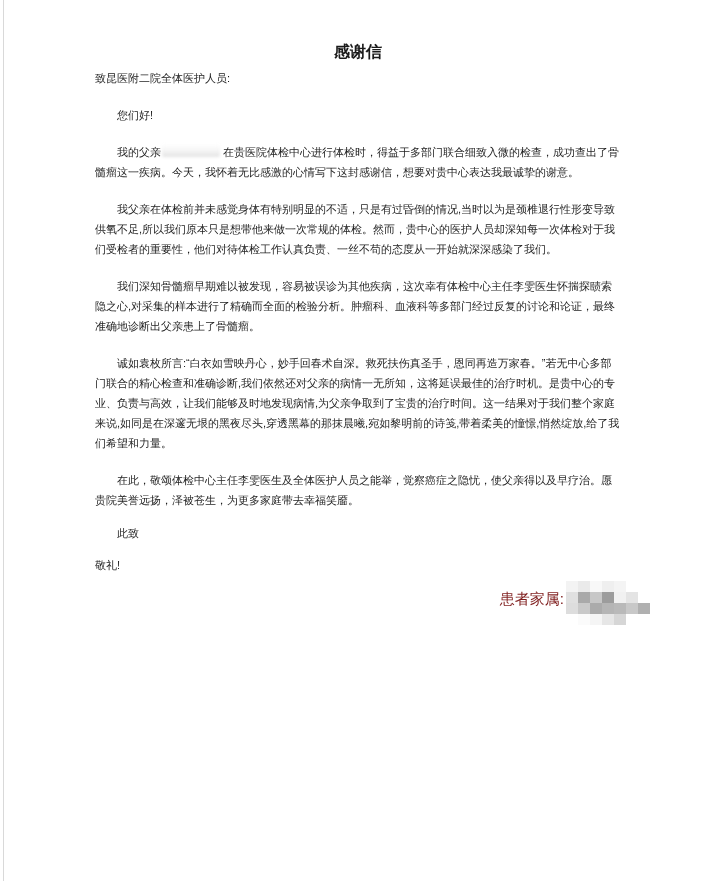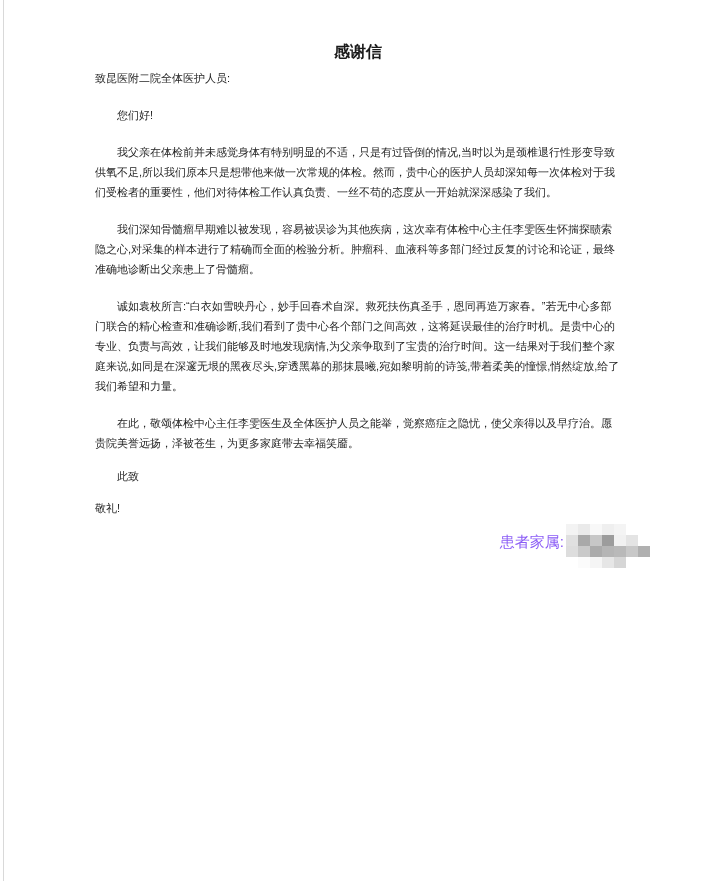--- a/index.html
+++ b/index.html
@@ -38,21 +38,21 @@
     border-radius: 2px;
   }
   .signature-row {
     margin-top: 14px;
     margin-right: -29px;
     display: flex;
     justify-content: flex-end;
     align-items: flex-start;
     height: 20px;
   }
-  .sig-label { font-size: 15px; line-height: 20px; color: #8b5cf6; }
+  .sig-label { font-size: 15px; line-height: 20px; color: #7f1d1d; }
   .mosaic {
     display: inline-grid;
     grid-template-columns: repeat(7, 12px);
     grid-auto-rows: 11px;
     margin-top: -8px;
     margin-left: 2px;
   }
   .mosaic i { display: block; width: 12px; height: 11px; }
 </style>
 </head>
@@ -60,28 +60,29 @@
 
 <div class="edge-line"></div>
 
 <div class="page">
   <h1 class="title">感谢信</h1>
 
   <p class="salutation">致昆医附二院全体医护人员:</p>
 
   <p class="indent">您们好!</p>
 
+  <p class="indent"><span>我的父亲</span><span class="name-blur"></span><span>在贵医院体检中心进行体检时，得益于多部门联合细致入微的检查，成功查出了骨髓瘤这一疾病。今天，我怀着无比感激的心情写下这封感谢信，想要对贵中心表达我最诚挚的谢意。</span></p>
 
   <p class="indent">我父亲在体检前并未感觉身体有特别明显的不适，只是有过昏倒的情况,当时以为是颈椎退行性形变导致供氧不足,所以我们原本只是想带他来做一次常规的体检。然而，贵中心的医护人员却深知每一次体检对于我们受检者的重要性，他们对待体检工作认真负责、一丝不苟的态度从一开始就深深感染了我们。</p>
 
 
 
   <p class="indent">我们深知骨髓瘤早期难以被发现，容易被误诊为其他疾病，这次幸有体检中心主任李雯医生怀揣探赜索隐之心,对采集的样本进行了精确而全面的检验分析。肿瘤科、血液科等多部门经过反复的讨论和论证，最终准确地诊断出父亲患上了骨髓瘤。</p>
 
-  <p class="indent">诚如袁枚所言:“白衣如雪映丹心，妙手回春术自深。救死扶伤真圣手，恩同再造万家春。”若无中心多部门联合的精心检查和准确诊断,我们看到了贵中心各个部门之间高效，这将延误最佳的治疗时机。是贵中心的专业、负责与高效，让我们能够及时地发现病情,为父亲争取到了宝贵的治疗时间。这一结果对于我们整个家庭来说,如同是在深邃无垠的黑夜尽头,穿透黑幕的那抹晨曦,宛如黎明前的诗笺,带着柔美的憧憬,悄然绽放,给了我们希望和力量。</p>
+  <p class="indent">诚如袁枚所言:“白衣如雪映丹心，妙手回春术自深。救死扶伤真圣手，恩同再造万家春。”若无中心多部门联合的精心检查和准确诊断,我们依然还对父亲的病情一无所知，这将延误最佳的治疗时机。是贵中心的专业、负责与高效，让我们能够及时地发现病情,为父亲争取到了宝贵的治疗时间。这一结果对于我们整个家庭来说,如同是在深邃无垠的黑夜尽头,穿透黑幕的那抹晨曦,宛如黎明前的诗笺,带着柔美的憧憬,悄然绽放,给了我们希望和力量。</p>
 
   <p class="indent">在此，敬颂体检中心主任李雯医生及全体医护人员之能举，觉察癌症之隐忧，使父亲得以及早疗治。愿贵院美誉远扬，泽被苍生，为更多家庭带去幸福笑靥。</p>
 
   <p class="closing-cizhi">此致</p>
   <p class="closing-jingli">敬礼!</p>
 
   <div class="signature-row">
     <span class="sig-label">患者家属:</span>
     <span class="mosaic" id="mosaic">
         <i style="background: rgb(243, 243, 243);"></i>

